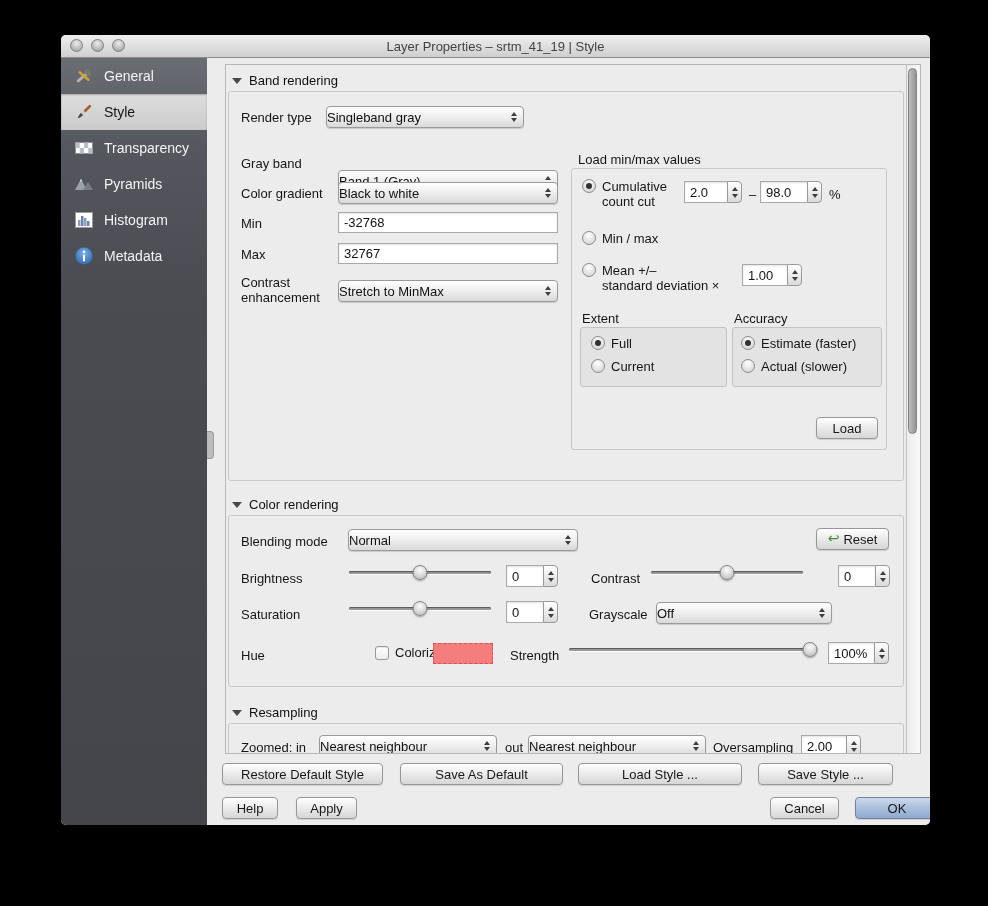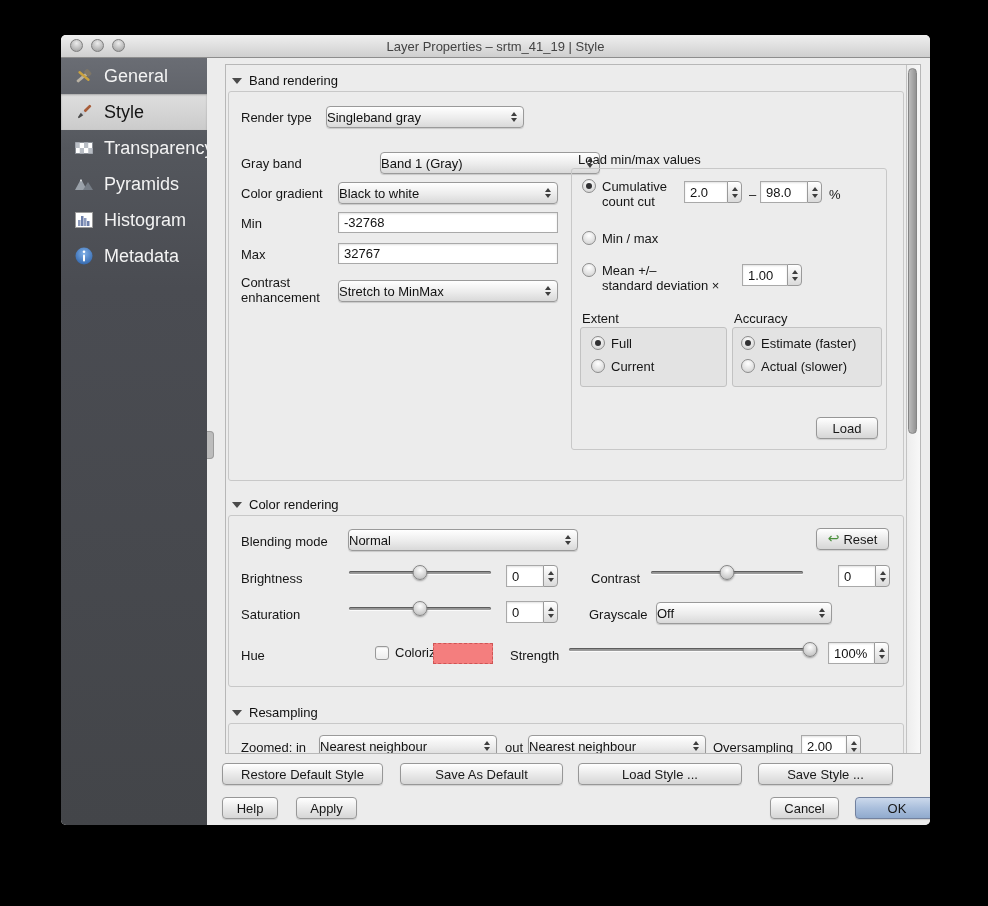--- a/index.html
+++ b/index.html
@@ -28,21 +28,21 @@
     border:1px solid #7e7e7e;
   }
   
   .window-body{display:flex;height:768px;}
   .sidebar{
     width:146px;flex:0 0 146px;
     background:linear-gradient(180deg,#6a6d74 0,#54575d 90px,#4a4c52 230px,#434549 100%);
   }
   .side-item{
     height:36px;display:flex;align-items:center;gap:9px;padding-left:12px;
-    color:#f3f3f3;font-size:18px;cursor:default;
+    color:#f3f3f3;font-size:14px;cursor:default;
   }
   .side-item.selected{
     background:linear-gradient(#dedede,#cbcbcb);
     color:#141414;
     box-shadow:inset 0 1px 2px rgba(0,0,0,.25);
   }
   .side-icon{width:22px;height:20px;display:flex;align-items:center;justify-content:center;flex:0 0 22px;}
   
   .main{position:relative;flex:1;background:#ececec;}
   .grip{
@@ -256,21 +256,21 @@
           <div class="lbl" style="left:15px;top:45px;">Render type</div>
           <div class="popup" style="left:100px;top:41px;width:198px;">
             <span>Singleband gray</span>
             <span class="arrows">
                 <i class="tri-up"></i>
                 <i class="tri-dn"></i>
               </span>
           </div>
 
           <div class="lbl" style="left:15px;top:91px;">Gray band</div>
-          <div class="popup" style="left:112px;top:87px;width:220px;margin-left:42px;">
+          <div class="popup" style="left:112px;top:105px;width:220px;">
             <span>Band 1 (Gray)</span>
             <span class="arrows">
                 <i class="tri-up"></i>
                 <i class="tri-dn"></i>
               </span>
           </div>
 
           <div class="lbl" style="left:15px;top:121px;">Color gradient</div>
           <div class="popup" style="left:112px;top:117px;width:220px;">
             <span>Black to white</span>

